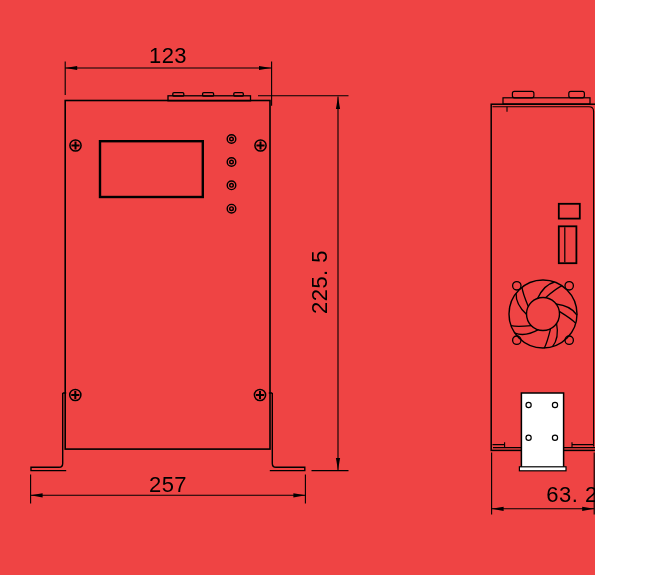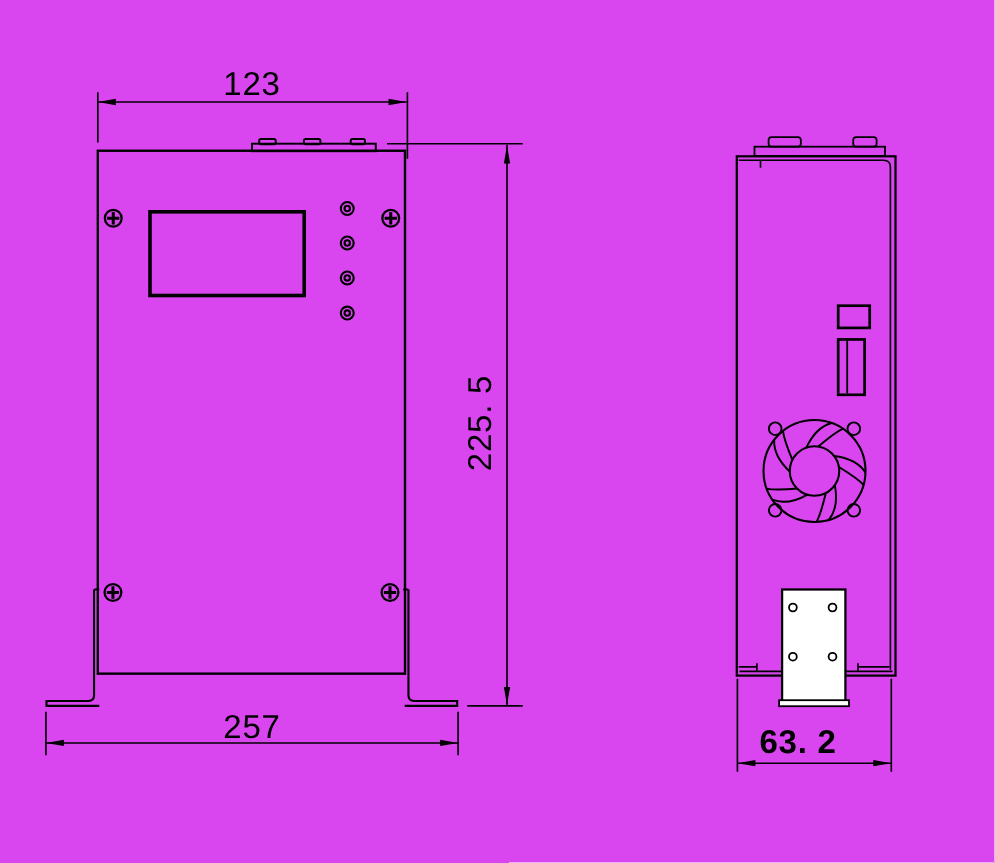--- a/index.html
+++ b/index.html
@@ -1,19 +1,19 @@
 <!DOCTYPE html>
 <html><head>
 <meta charset="utf-8">
 <style>
   html,body{margin:0;padding:0;background:#fff;}
   #canvas{
     position:relative;
-    width:663px;height:575px;
-    background:#d946ef;
+    width:595px;height:575px;
+    background:#ef4444;
     font-family:"Liberation Sans", sans-serif;
     overflow:hidden;
   }
   #linework{position:absolute;left:0;top:0;}
   .dim-label{
     position:absolute;
     color:#000;
     font-size:22px;
     letter-spacing:0.5px;
     white-space:nowrap;
@@ -180,14 +180,14 @@
       </g>
     </g>
   </svg>
 
   <div class="dim-label" style="left:168px;top:43px;">123</div>
 
   <div class="dim-label vertical" style="left:320px;top:282px;">225. 5</div>
 
   <div class="dim-label" style="left:168px;top:472px;">257</div>
 
-  <div class="dim-label" style="left:532px;top:482px;font-weight:bold;">63. 2</div>
+  <div class="dim-label" style="left:572px;top:482px;">63. 2</div>
 </div>
 
 </body></html>

